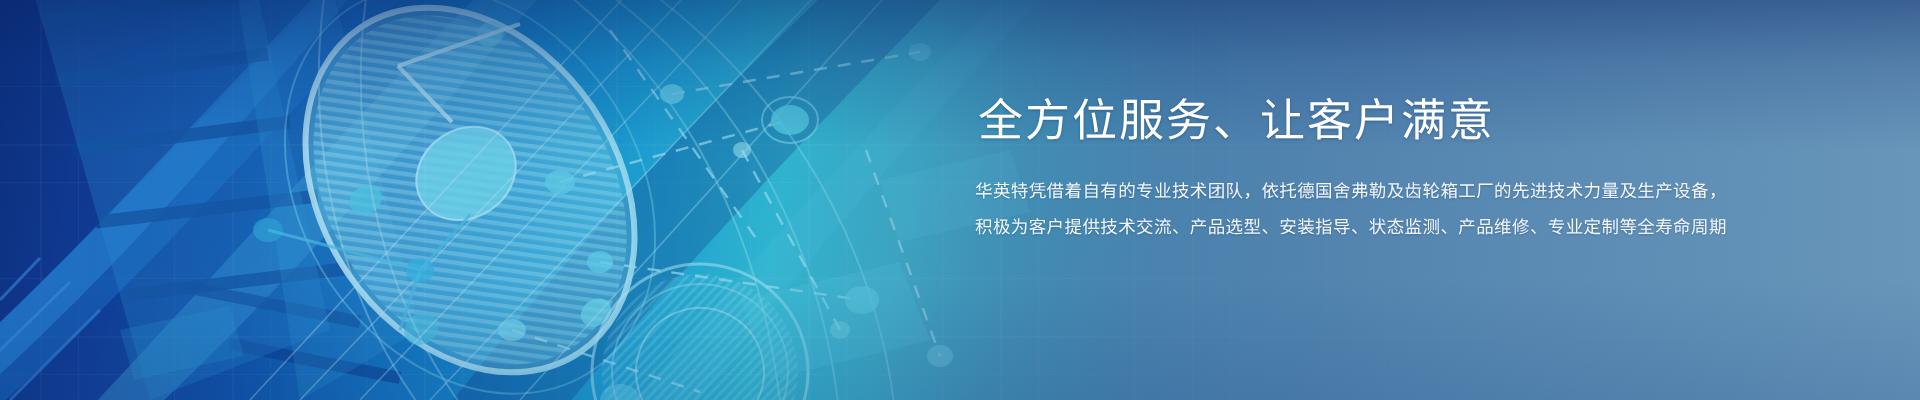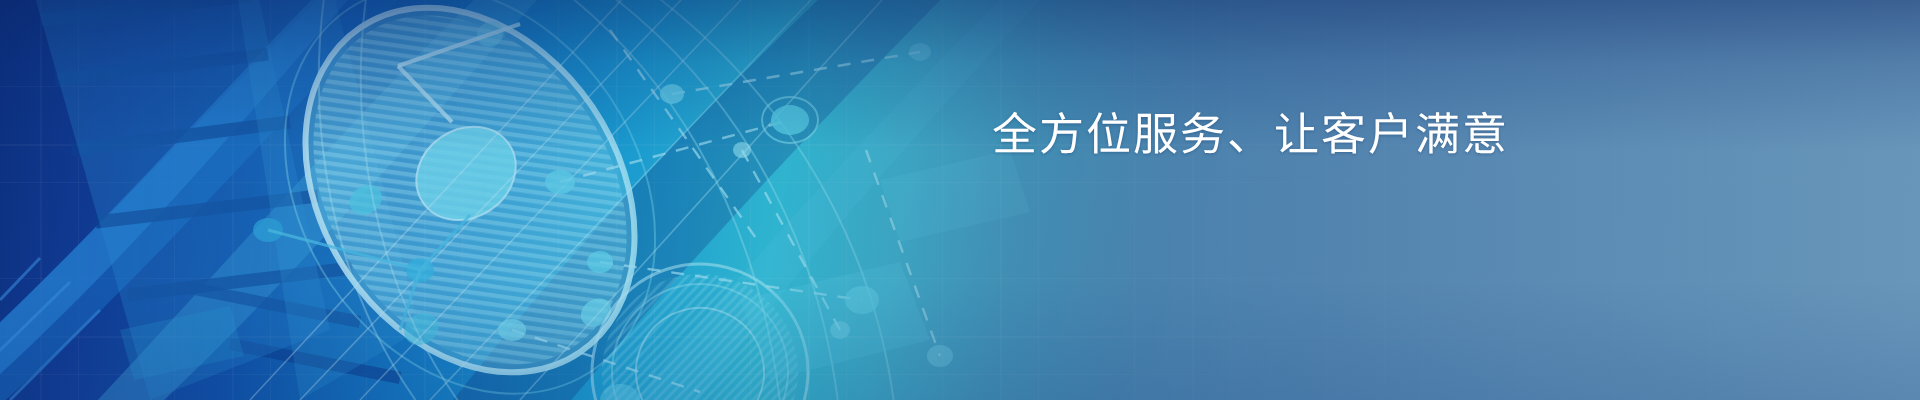--- a/index.html
+++ b/index.html
@@ -94,21 +94,21 @@
   }
 
   
   .copy {
     position: absolute;
     left: 975px;
     top: 88px;
     width: 820px;
   }
   .headline {
-    margin: 17px;
+    margin: 3px;
     font-size: 45px;
     line-height: 1.32;
     font-weight: 400;
     letter-spacing: 2px;
     color: #ffffff;
     text-shadow: 0 1px 3px rgba(10,40,90,0.32);
     white-space: nowrap;
   }
   .desc {
     margin: 24px 0 0 0;
@@ -277,16 +277,18 @@
 
     </g>
   </svg>
 
   <div class="bg-rightwash"></div>
   <div class="bg-topdark"></div>
 
   <div class="copy">
     <h1 class="headline">全方位服务、让客户满意</h1>
     <p class="desc">
+      <span class="desc-line">华英特凭借着自有的专业技术团队，依托德国舍弗勒及齿轮箱工厂的先进技术力量及生产设备，</span>
+      <span class="desc-line">积极为客户提供技术交流、产品选型、安装指导、状态监测、产品维修、专业定制等全寿命周期</span>
     </p>
   </div>
 
 </div>
 
 </body></html>

